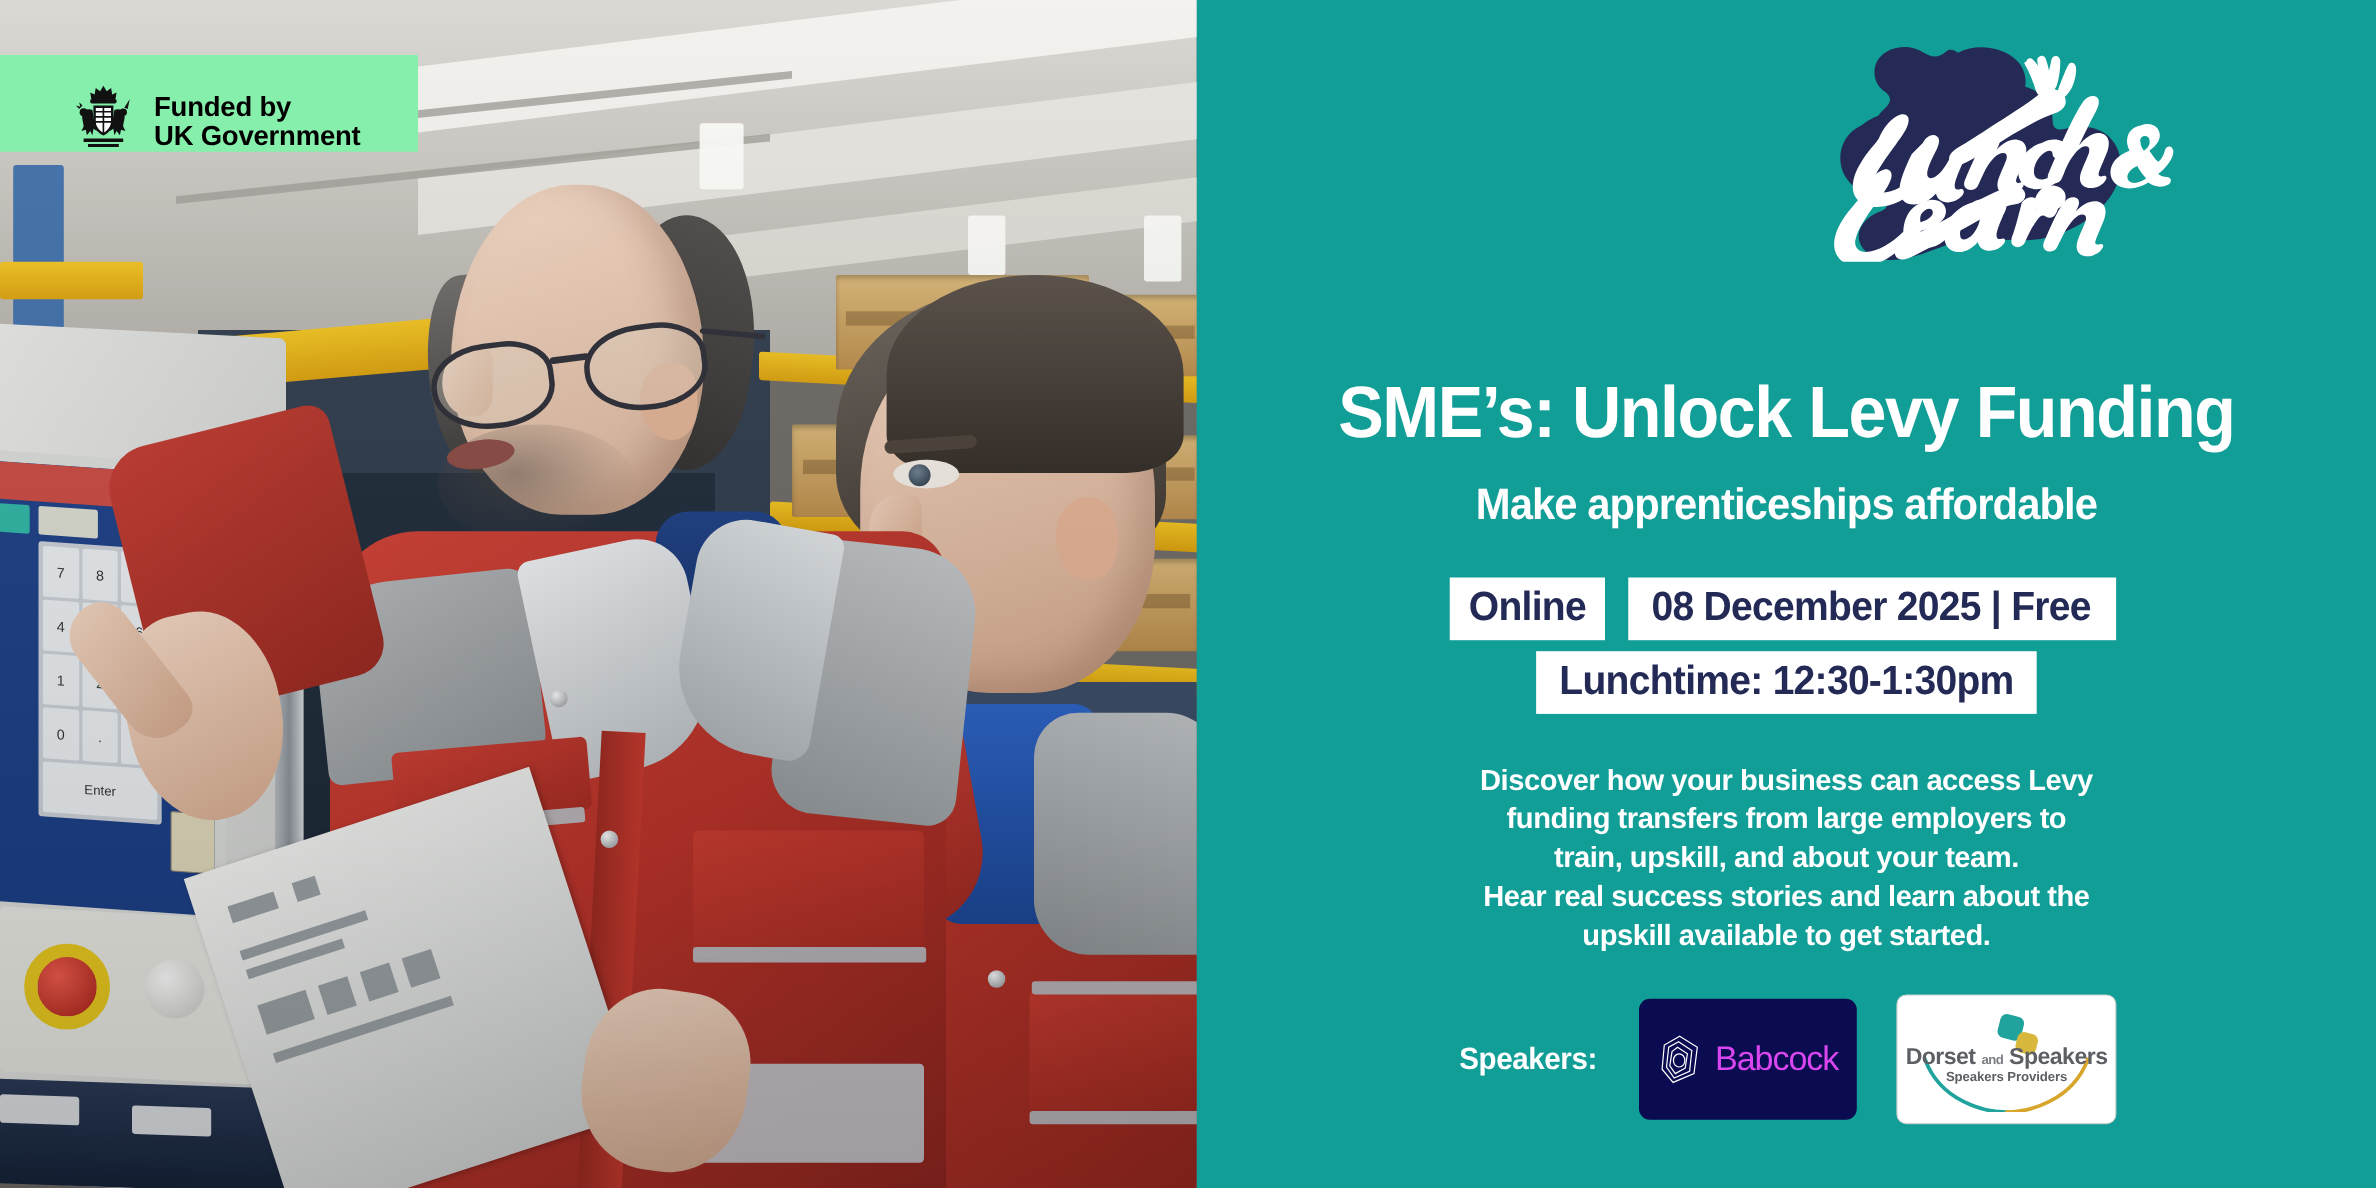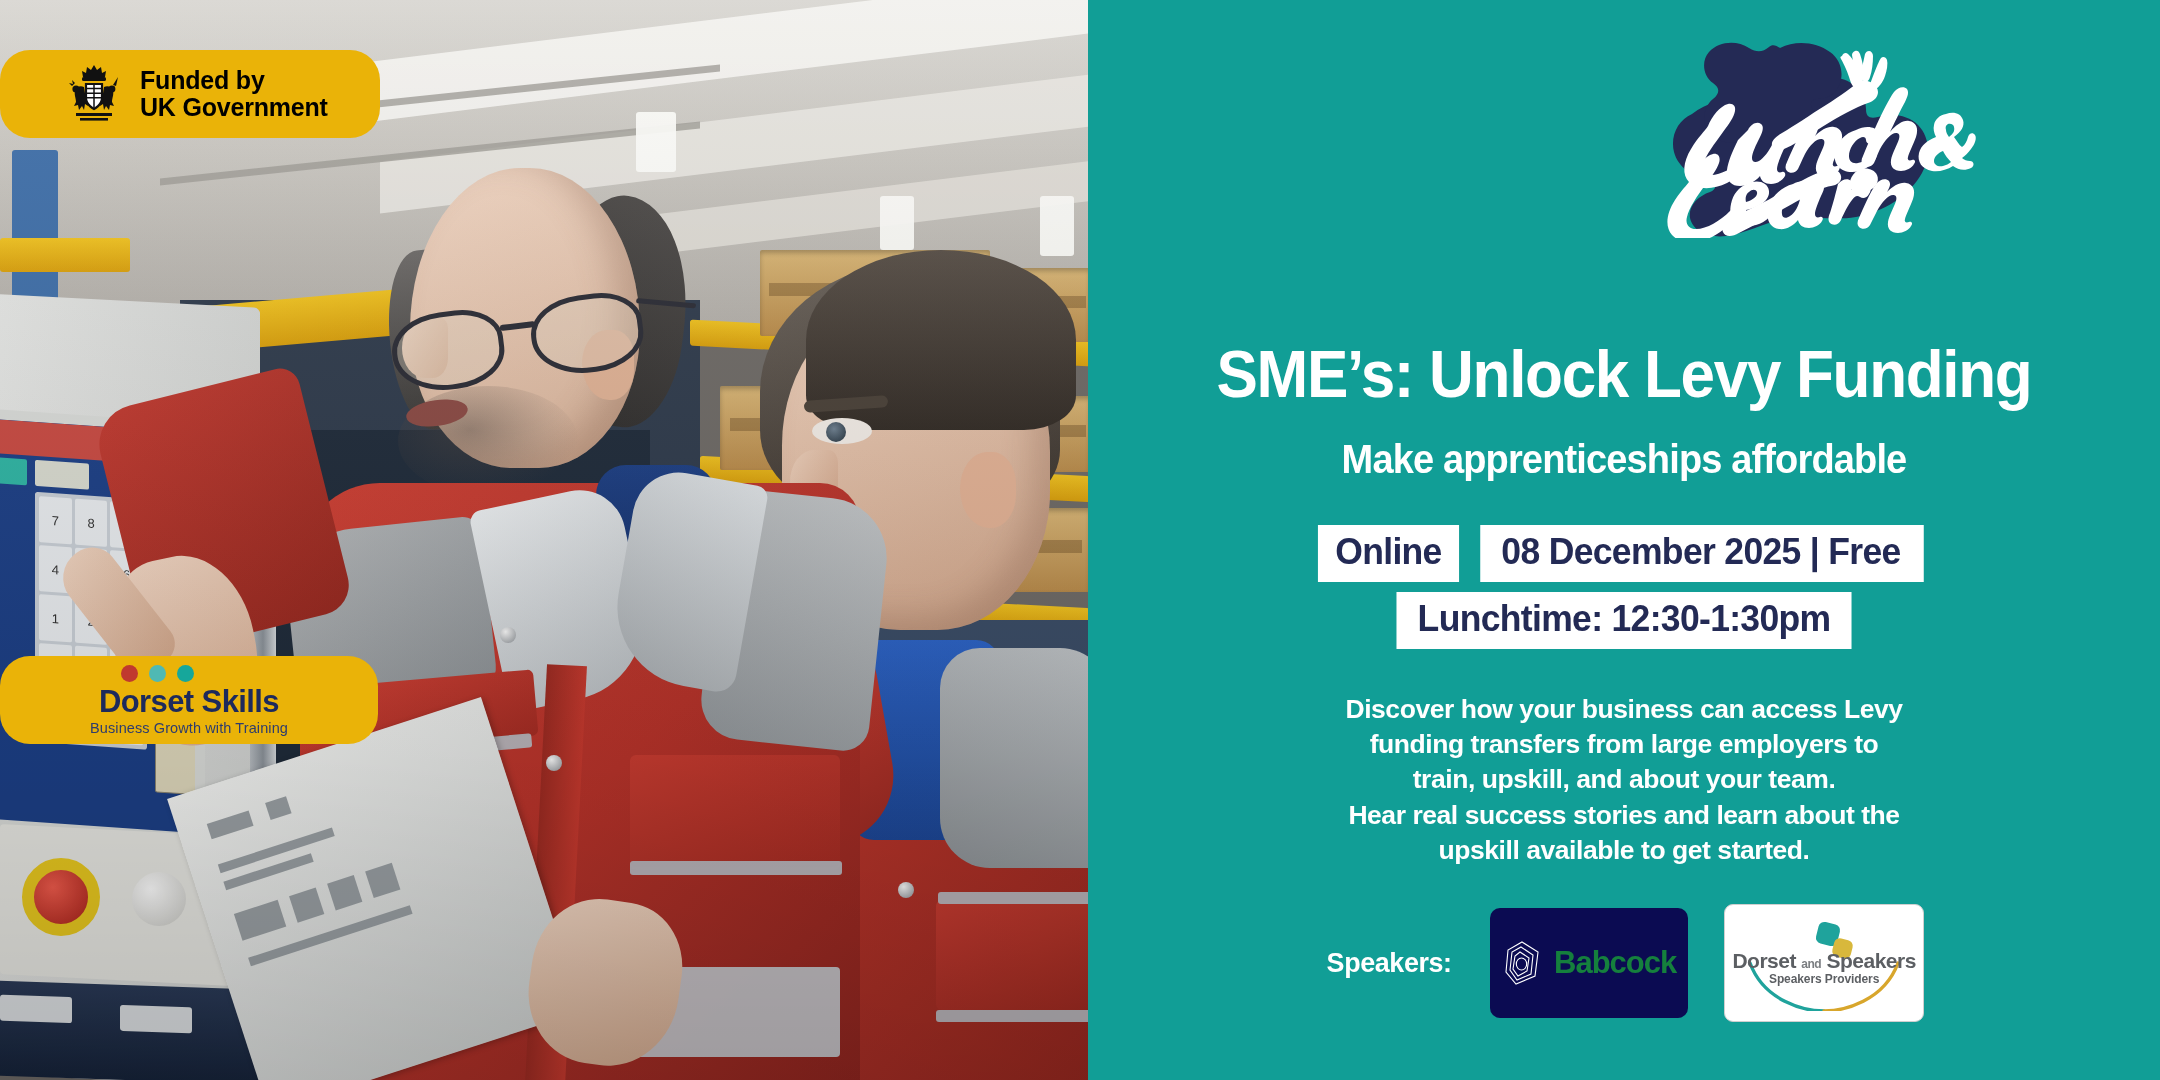--- a/index.html
+++ b/index.html
@@ -293,21 +293,21 @@
     background:linear-gradient(160deg,#c63b30,#9e2a21);border-radius:6px;
   }
 
   .photo-shade{
     position:absolute;inset:0;pointer-events:none;
     background:linear-gradient(180deg,rgba(255,255,255,.06),rgba(0,0,0,.10) 70%,rgba(0,0,0,.18));
   }
 
   
   .banner{
-    position:absolute;background:#eab308;display:flex;align-items:center;border-radius:30px;
+    position:absolute;background:#86efac;display:flex;align-items:flex-end;
   }
   .banner-gov{left:0;top:50px;width:380px;height:88px;padding-left:66px;gap:18px;}
   .crest{width:56px;height:62px;flex:0 0 auto;}
   .gov-txt{font-size:25px;line-height:1.08;font-weight:700;color:#000;letter-spacing:-.2px;
            font-family:"Liberation Sans",sans-serif;}
 
   .banner-ds{left:0;top:656px;width:378px;height:88px;justify-content:center;flex-direction:column;}
   .ds-dots{display:flex;gap:11px;margin-left:-64px;margin-bottom:4px;}
   .ds-dot{width:17px;height:17px;border-radius:50%;}
   .ds-title{font-size:31px;font-weight:700;color:#1d2a5c;letter-spacing:-.6px;line-height:1;}
@@ -355,21 +355,21 @@
     position:absolute;left:0;right:0;top:898px;height:130px;
     display:flex;align-items:center;justify-content:center;gap:36px;
   }
   .spk-label{color:#fff;font-weight:700;font-size:28px;letter-spacing:-.4px;
              transform:scaleX(.96);}
   .babcock{
     width:198px;height:110px;background:#0b0b52;border-radius:10px;
     display:flex;align-items:center;justify-content:center;gap:12px;
   }
   .bab-mark{width:40px;height:46px;}
-  .bab-txt{color:#15803d;font-size:31px;font-weight:700;letter-spacing:-1px;}
+  .bab-txt{color:#d946ef;font-size:31px;font-weight:400;letter-spacing:-1px;}
   .dstp{
     width:200px;height:118px;background:#fff;border-radius:9px;
     border:1px solid #cfcfcf;position:relative;overflow:hidden;
     display:flex;align-items:center;justify-content:center;
   }
   .dstp-inner{position:relative;width:184px;height:96px;}
   .dstp-row{
     position:absolute;left:0;top:34px;width:184px;text-align:center;
     font-size:21px;font-weight:700;color:#5c5f63;letter-spacing:-.5px;white-space:nowrap;
   }
@@ -550,29 +550,20 @@
           <path d="M10 50h36v3H10z"></path>
           <path d="M14 55h28v2.6H14z"></path>
         </g>
       </svg>
       <div class="gov-txt">
         <div>Funded by</div>
         <div>UK Government</div>
       </div>
     </div>
 
-    <div class="banner banner-ds">
-      <div class="ds-dots">
-        <div class="ds-dot" style="background:#c0392f"></div>
-        <div class="ds-dot" style="background:#4fb9b4"></div>
-        <div class="ds-dot" style="background:#16a79b"></div>
-      </div>
-      <div class="ds-title">Dorset Skills</div>
-      <div class="ds-sub">Business Growth with Training</div>
-    </div>
   </div>
 
   <div class="right">
 
     <svg class="ll-logo" viewBox="0 0 420 220">
       <g>
 
         <path d="M112 96c-14 6-22 22-18 38 4 15 18 25 36 30 8 2 6 8 0 10-12 4-22 14-20 26 3 14 20 20 36 18 22-3 40-14 58-17 24-4 48 2 72-2 28-5 54-22 66-44 9-16 8-36-4-48-10-10-26-12-40-8-8 2-12 0-12-8 0-14-10-26-24-30-16-5-32 2-44 12-10 8-20 12-32 10-24-4-52-4-74 13z" fill="#242a55"></path>
         <path d="M200 30c16-8 36-6 50 4 10 7 14 20 10 31-3 10-12 16-22 16-6 0-9 4-6 9 6 10 4 24-6 31-12 9-30 6-40-4-5-5-10-5-15 0-12 11-32 10-42-2-8-10-6-26 4-34 7-6 7-11 0-16-10-7-12-22-4-31 10-11 28-12 40-4 8 5 14 4 20-1 3-3 7-2 11 1z" fill="#242a55"></path>
 

